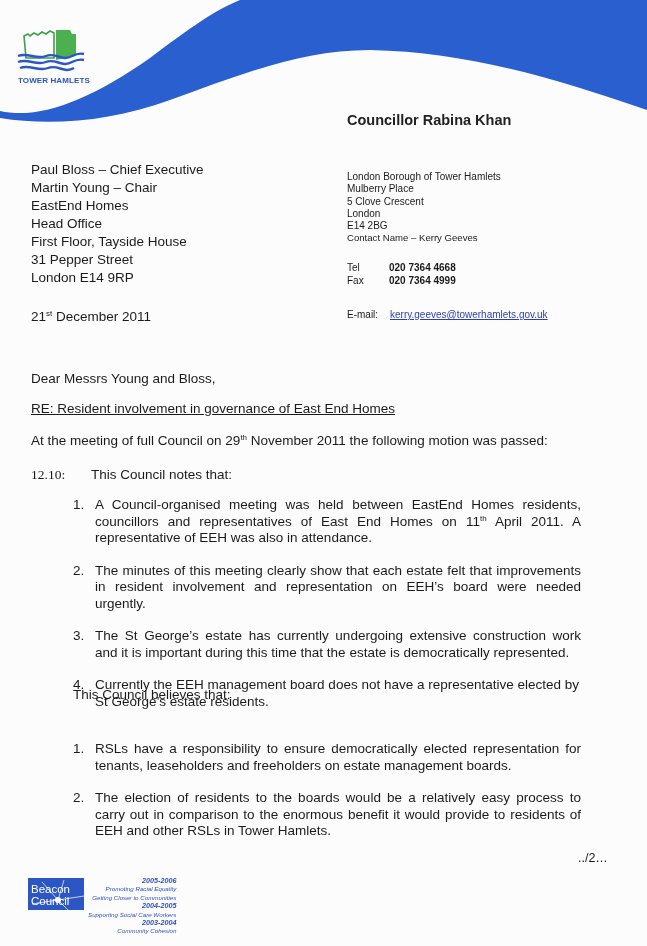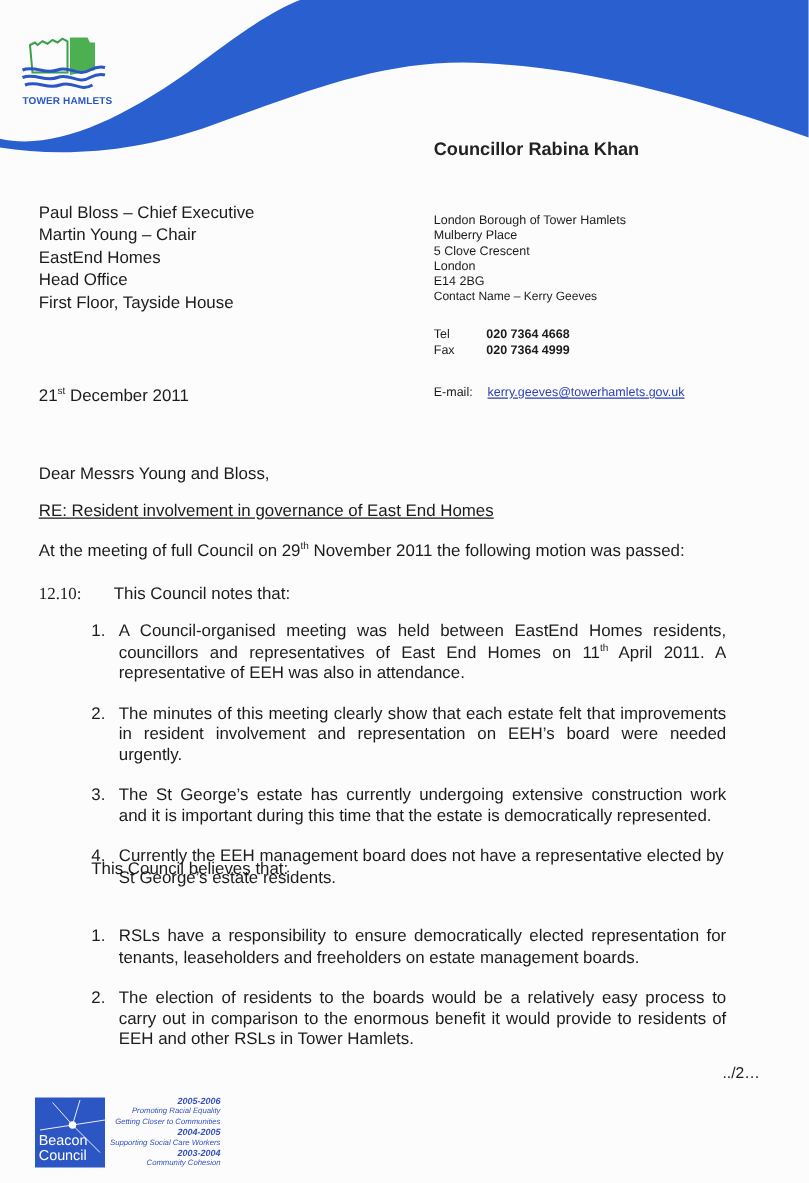--- a/index.html
+++ b/index.html
@@ -27,21 +27,21 @@
   .intro { left:31px; top:433px; font-size:13.5px; }
   .notes-heading { left:31px; top:467px; font-size:13.5px; }
   .notes-heading .num { display:inline-block; width:60px;font-family:Liberation Serif, serif; }
   ol.items { position:absolute; margin:0; padding:0; list-style:none; font-size:13.5px; line-height:16.5px; }
   ol.items li { position:relative; padding-left:22px; margin-bottom:16px; text-align:justify; }
   ol.items li .n { position:absolute; left:0; top:0; }
   .notes-list { left:73px; top:497px; width:508px; }
   .believes { left:73px; top:687px; font-size:13.5px; }
   .believes-list { left:73px; top:741px; width:508px; }
   .pagecont { left:578px; top:851px; font-size:12.5px; }
-  .beacon { left:28px; top:878px; width:56px; height:56px; background:#2c56c4; overflow:hidden; }
+  .beacon { left:28px; top:878px; width:56px; height:32px; background:#2c56c4; overflow:hidden; }
   .beacon-text { position:absolute; left:3px; bottom:3px; color:#fff; font-size:11.5px; line-height:12px; font-weight:normal; }
   .awards { left:88px; top:877px; color:#3350c0; font-style:italic; font-size:6.2px; line-height:8.4px;text-align:right; }
   .awards .yr { font-weight:bold; font-size:7.2px; }
 </style>
 </head>
 <body>
 
 <svg id="wave" width="647" height="130">
   <path d="M0,111 C40,120 90,100 150,58 C190,28 215,10 240,0 L647,0 L647,110 C560,80 470,52 370,50 C300,50 240,75 170,100 C110,122 50,126 0,118 Z" fill="#2a5fd0"></path>
 </svg>
@@ -58,20 +58,22 @@
 <div class="abs sender-name">
   <div>Councillor Rabina Khan</div>
 </div>
 
 <div class="abs recipient">
   <div>Paul Bloss – Chief Executive</div>
   <div>Martin Young – Chair</div>
   <div>EastEnd Homes</div>
   <div>Head Office</div>
   <div>First Floor, Tayside House</div>
+  <div>31 Pepper Street</div>
+  <div>London E14 9RP</div>
 </div>
 
 <div class="abs council-addr">
   <div>London Borough of Tower Hamlets</div>
   <div>Mulberry Place</div>
   <div>5 Clove Crescent</div>
   <div>London</div>
   <div>E14 2BG</div>
   <div class="contact">Contact Name – Kerry Geeves</div>
 </div>

